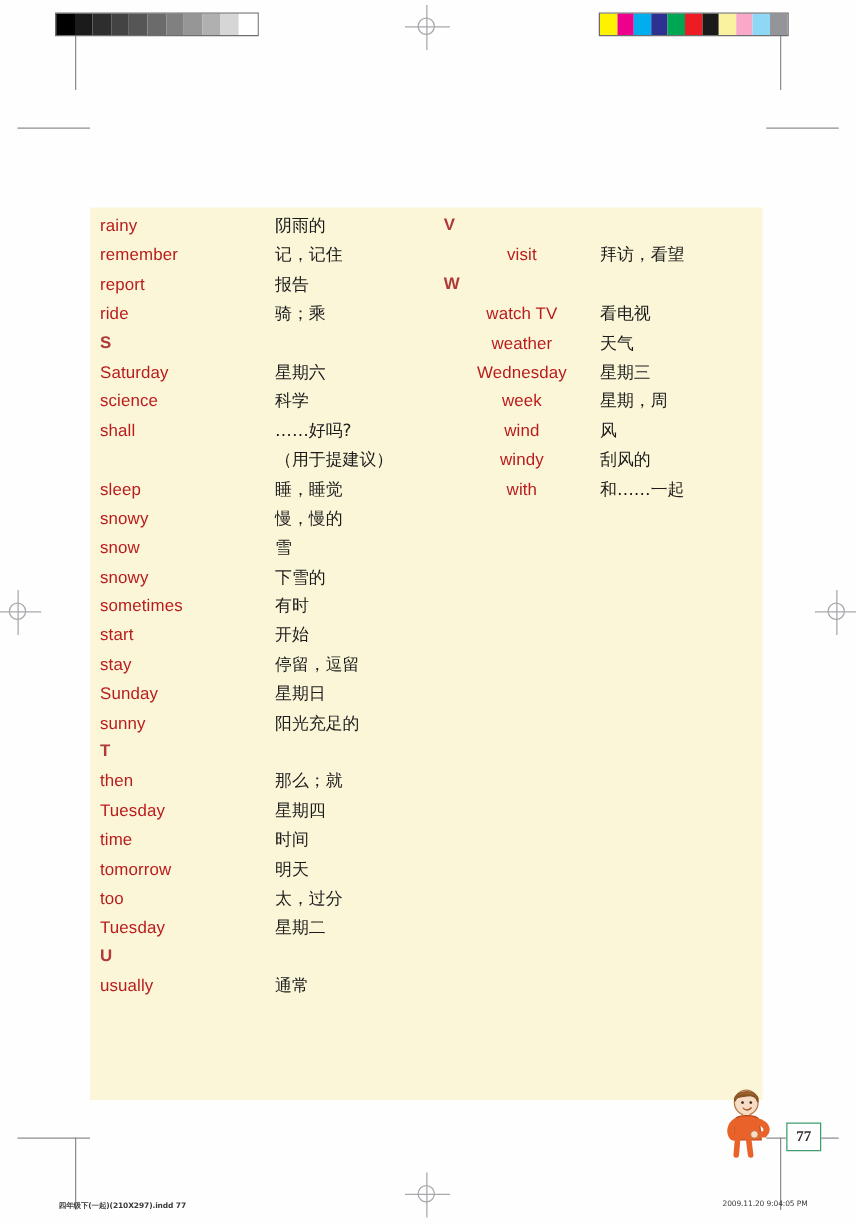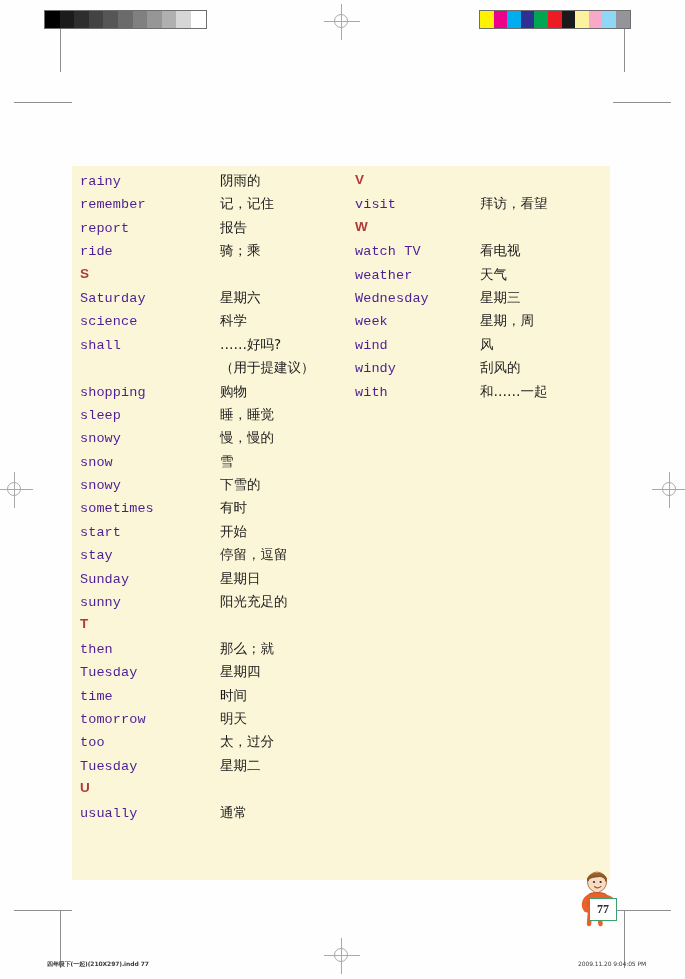--- a/index.html
+++ b/index.html
@@ -109,26 +109,25 @@
 
   .entry {
     display: flex;
     align-items: baseline;
     height: 23.4px;
   }
   .entry .term {
     width: 140px;
     flex: none;
     font-size: 13.5px;
-    color: #4c1d95;
+    color: #b91c1c;
     letter-spacing: 0.1px;
     white-space: nowrap;
-    font-family: Liberation Mono, monospace;
-  }
-  #column-right .entry .term { width: 125px; }
+  }
+  #column-right .entry .term { width: 125px; text-align: center; }
   .entry .gloss {
     font-size: 13.5px;
     color: #1b1b1b;
     font-family: "DejaVu Sans", "Liberation Sans", sans-serif;
     white-space: nowrap;
   }
   .entry.cont .term { visibility: hidden; }
 
   .section-letter {
     height: 23.4px;
@@ -274,24 +273,20 @@
         </div>
         <div class="entry">
           <span class="term">shall</span>
           <span class="gloss">……好吗?</span>
         </div>
         <div class="entry cont">
           <span class="term">shall</span>
           <span class="gloss">（用于提建议）</span>
         </div>
         <div class="entry">
-          <span class="term">shopping</span>
-          <span class="gloss">购物</span>
-        </div>
-        <div class="entry">
           <span class="term">sleep</span>
           <span class="gloss">睡，睡觉</span>
         </div>
         <div class="entry">
           <span class="term">snowy</span>
           <span class="gloss">慢，慢的</span>
         </div>
         <div class="entry">
           <span class="term">snow</span>
           <span class="gloss">雪</span>
@@ -408,17 +403,17 @@
              L41 44 L18.5 44 Z" fill="#e8622a" stroke="#b8441a" stroke-width="0.9"></path>
 
     <path d="M20.5 29 C16 32, 15 38, 18 41.5" fill="none" stroke="#e8622a" stroke-width="5" stroke-linecap="round"></path>
 
     <path d="M39 29.5 C45 31, 47 36, 43.5 39.5 L36 39.5" fill="none" stroke="#e8622a" stroke-width="5" stroke-linecap="round"></path>
 
     <circle cx="35.5" cy="39.5" r="3" fill="#f6dcc4" stroke="#b5763f" stroke-width="0.7"></circle>
 
     <path d="M22 44 L21 56 M31 44 L32.5 56" stroke="#e8622a" stroke-width="4.5" stroke-linecap="round" fill="none"></path>
   </svg>
-  <div id="page-number-badge" style="border-color: rgb(63, 158, 110);">77</div>
+  <div id="page-number-badge" style="border-color: rgb(63, 158, 110); margin-left: 40px;">77</div>
 </div>
 
 <div class="footer-text" id="footer-file">四年级下(一起)(210X297).indd   77</div>
 <div class="footer-text" id="footer-timestamp">2009.11.20   9:04:05 PM</div>
 
 </body></html>

